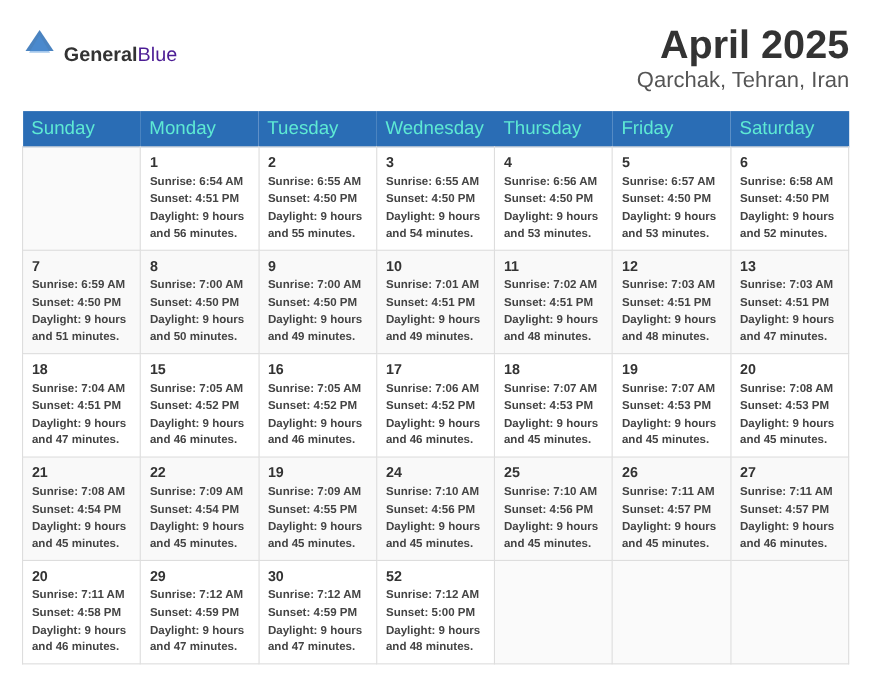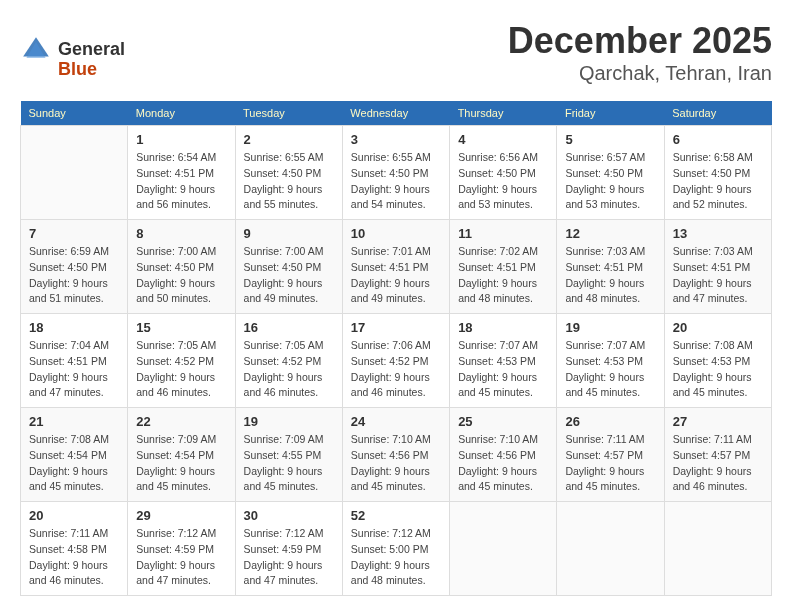--- a/index.html
+++ b/index.html
@@ -16,33 +16,33 @@
       align-items: flex-start;
       margin-bottom: 16px;
     }
     .logo {
       display: flex;
       align-items: center;
       gap: 6px;
     }
     .logo-text {
       display: flex;
-      flex-direction: column;
+      flex-direction: row;
       line-height: 1.1;
       margin-top: 20px;
     }
     .logo-general {
       font-size: 18px;
       font-weight: bold;
       color: #333;
     }
     .logo-blue {
       font-size: 18px;
-      font-weight: bold;
-      color: #c2410c;
+      font-weight: normal;
+      color: #4c1d95;
     }
     .logo-icon {
       width: 32px;
       height: 32px;
     }
     .title-block {
       text-align: right;
     }
     .month-title {
       font-size: 36px;
@@ -53,24 +53,24 @@
       font-size: 20px;
       color: #555;
     }
     .calendar {
       width: 100%;
       border-collapse: collapse;
       font-size: 11px;
     }
     .calendar th {
       background: #2a6db5;
-      color: #fef9c3;
+      color: #5eead4;
       padding: 6px 8px;
       text-align: left;
-      font-size: 11px;
+      font-size: 17px;
       font-weight: normal;
     }
     .calendar td {
       border: 1px solid #ddd;
       padding: 6px 8px;
       vertical-align: top;
       width: calc(100% / 7);
       min-height: 80px;
       background: #fff;
     }
@@ -81,20 +81,21 @@
       font-size: 13px;
       font-weight: bold;
       color: #333;
       display: block;
       margin-bottom: 3px;
     }
     .day-info {
       color: #444;
       font-size: 10.5px;
       line-height: 1.5;
+      font-weight: bold;
     }
     .empty-cell {
       background: #fafafa;
     }
     .calendar tbody tr:nth-child(odd) td {
       background: #fff;
     }
     .calendar tbody tr td.empty-cell {
       background: #fafafa !important;
     }
@@ -107,21 +108,21 @@
     <svg class="logo-icon" viewBox="0 0 40 40" xmlns="http://www.w3.org/2000/svg">
       <polygon points="20,4 36,28 4,28" fill="#2a6db5" opacity="0.85"></polygon>
       <polygon points="20,10 32,30 8,30" fill="#4a90d9" opacity="0.5"></polygon>
     </svg>
     <div class="logo-text">
       <span class="logo-general">General</span>
       <span class="logo-blue">Blue</span>
     </div>
   </div>
   <div class="title-block">
-    <div class="month-title">December 2025</div>
+    <div class="month-title">April 2025</div>
     <div class="location">Qarchak, Tehran, Iran</div>
   </div>
 </div>
 
 <table class="calendar">
   <thead>
     <tr>
     <th>Sunday</th>
         <th>Monday</th>
         <th>Tuesday</th>

